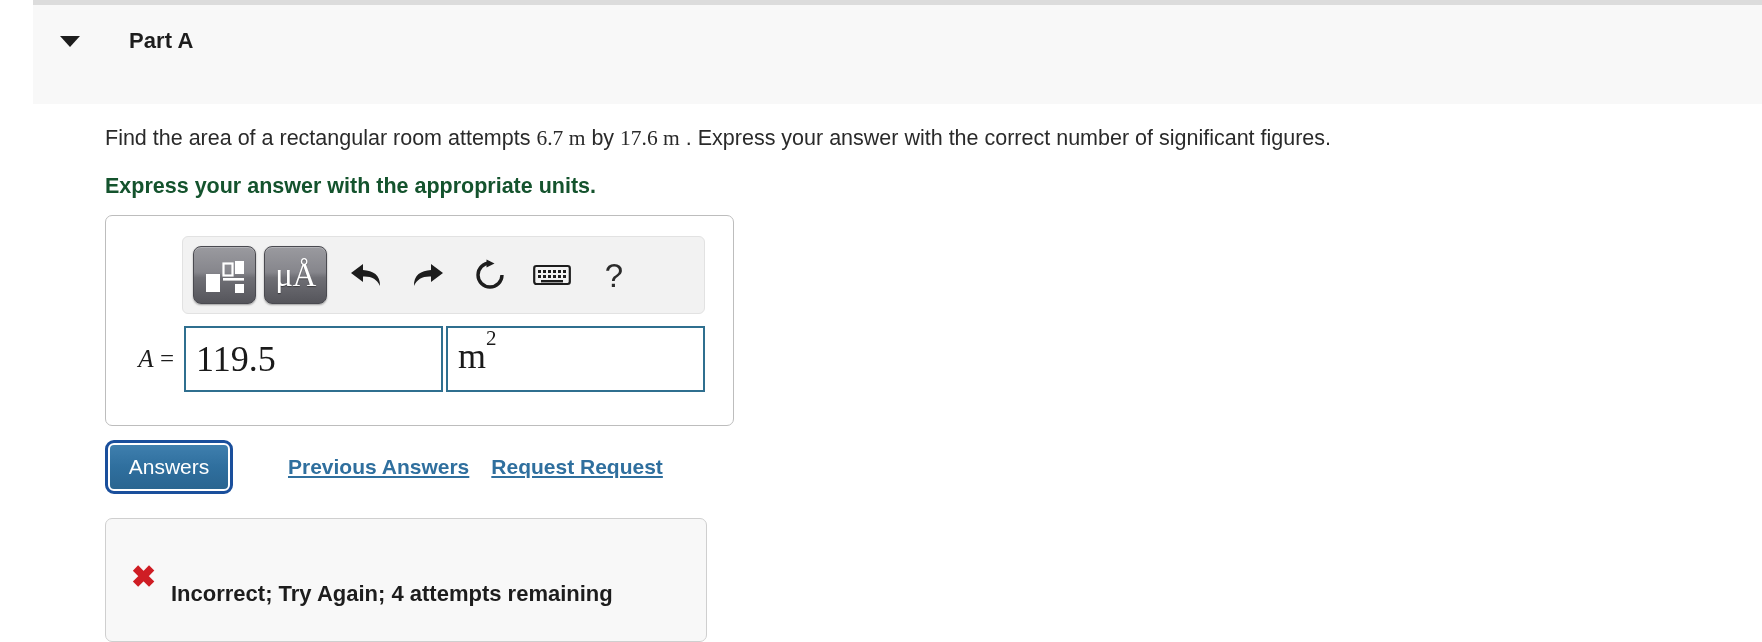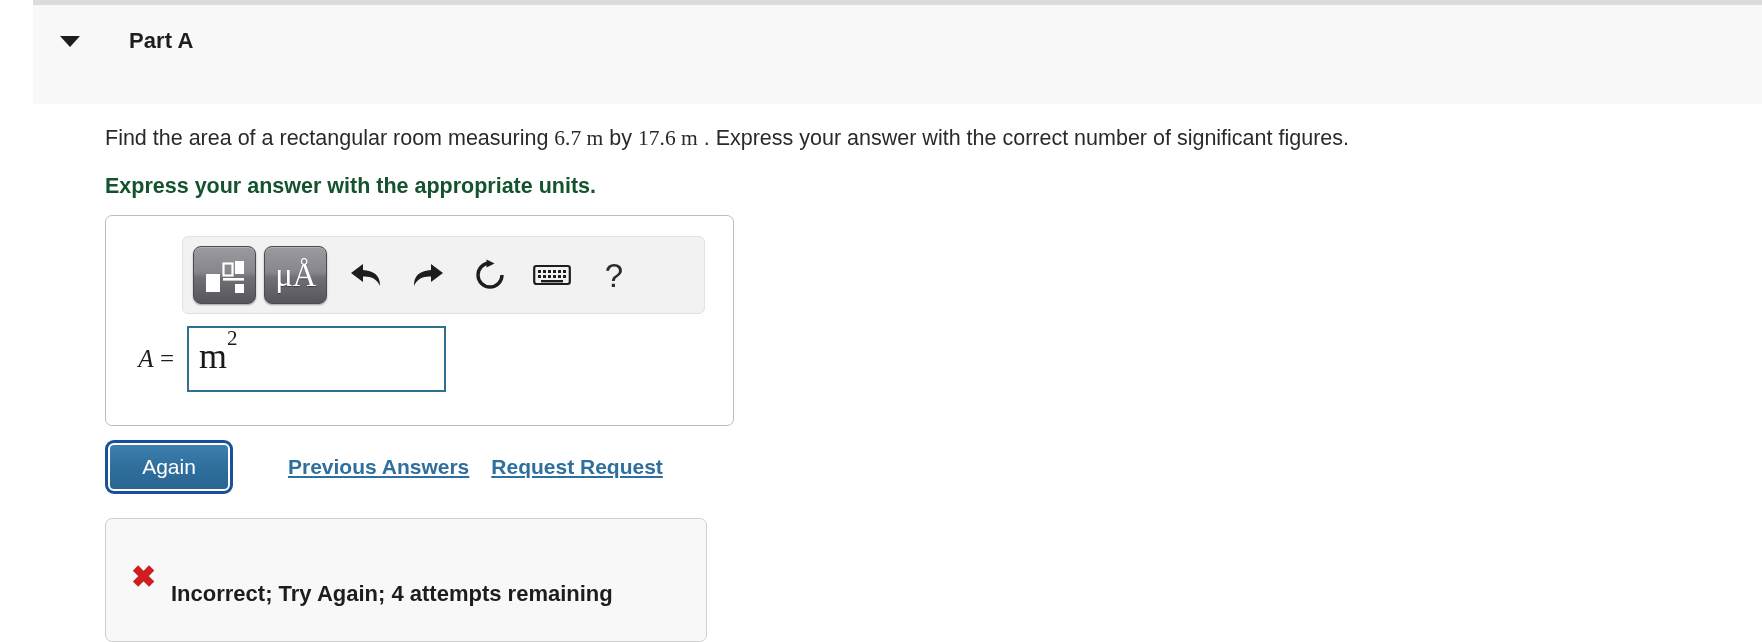--- a/index.html
+++ b/index.html
@@ -280,21 +280,21 @@
     <span class="disclosure-triangle">
       <svg width="22" height="14" viewBox="0 0 22 14" aria-hidden="true">
         <polygon points="1,2 21,2 11,13" fill="#1d1d1d"></polygon>
       </svg>
     </span>
     <span class="part-title">Part A</span>
   </div>
 </div>
 
 <div class="question-body">
-  <div class="q-statement"><span>Find the area of a rectangular room measuring </span><span class="mathtext">6.7 m</span><span> by </span><span class="mathtext">17.6 m</span><span> . Express your answer with the correct number of significant figures.</span></div>
+  <div class="q-statement"><span>Find the area of a rectangular room attempts </span><span class="mathtext">6.7 m</span><span> by </span><span class="mathtext">17.6 m</span><span> . Express your answer with the correct number of significant figures.</span></div>
   <div class="q-instruction">Express your answer with the appropriate units.</div>
 </div>
 
 <div class="answer-panel">
 
   <div class="mq-toolbar">
 
     <span class="tb-btn">
       <svg width="40" height="36" viewBox="0 0 40 36" aria-hidden="true">
         <rect x="1" y="17" width="14" height="18" fill="#ffffff"></rect>
@@ -350,30 +350,33 @@
     </span>
 
     <span class="tb-icon">
       <span class="qmark">?</span>
     </span>
   </div>
 
   <div class="answer-row">
     <span class="answer-label"><i>A</i>&nbsp;<span>=</span></span>
 
+    <span class="answer-field">
+      <span>119.5</span>
+    </span>
 
     <span class="unit-field">
       <span>m</span>
         <sup>2</sup>
     </span>
   </div>
 </div>
 
 <div class="actions">
-  <span class="submit-btn">Again</span>
+  <span class="submit-btn">Answers</span>
   <span class="link-group">
     <span class="answer-link">Previous Answers</span>
     <span class="answer-link">Request Request</span>
   </span>
 </div>
 
 <div class="feedback-box">
   <div class="feedback-inner">
     <span class="x-mark">✖</span>
     <span class="feedback-text">Incorrect; Try Again; 4 attempts remaining</span>

